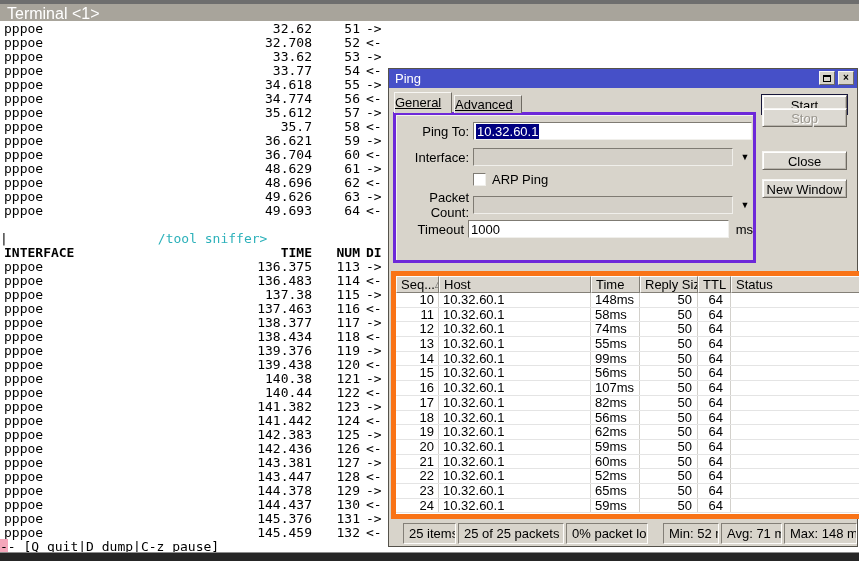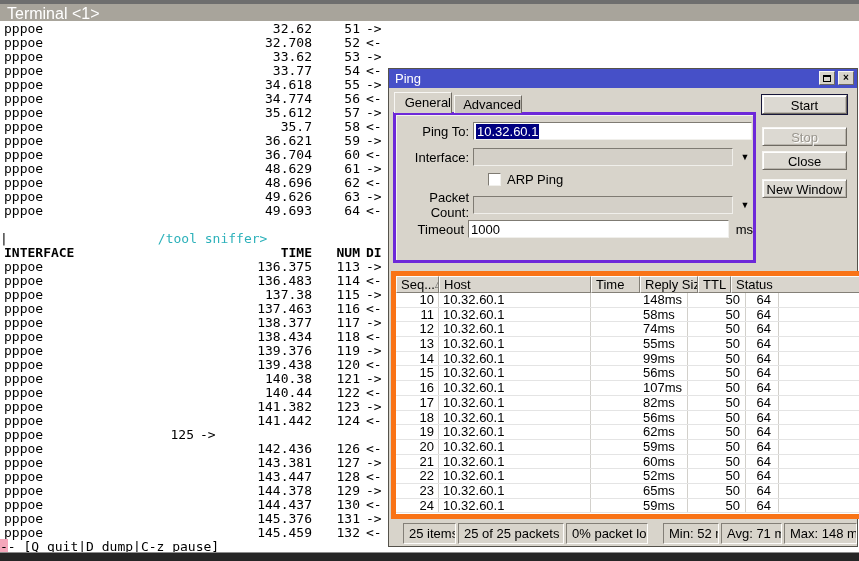--- a/index.html
+++ b/index.html
@@ -32,29 +32,29 @@
     background:#d8d4cb; border:1px solid #55524b; font-size:13px; color:#000; z-index:5; }
   .ping-titlebar { position:absolute; left:0; top:0; right:0; height:19px;
     background:#4650c8; color:#fff; padding:2px 0 0 6px; }
   .win-btns { position:absolute; right:3px; top:2px; display:flex; gap:3px; }
   .win-btn { width:16px; height:14px; background:#d8d4cb; border:1px solid;
     border-color:#f7f6f3 #6e6a62 #6e6a62 #f7f6f3; display:flex; align-items:center;
     justify-content:center; font-size:10px; font-weight:bold; color:#000; line-height:1; }
   .max-glyph { width:8px; height:7px; border:1px solid #000; border-top-width:2px; }
 
   .tab { position:absolute; border:1px solid; border-color:#f7f6f3 #6e6a62 #d8d4cb #f7f6f3;
-    border-bottom:none; text-align:right; padding-top:2px; }
+    border-bottom:none; text-align:left; padding-top:2px;text-decoration:underline; }
   .tab-active { left:5px; top:23px; width:58px; height:21px; background:#d8d4cb; z-index:3; }
   .tab-inactive { left:65px; top:26px; width:68px; height:18px; background:#cbc7bf; z-index:2; padding-top:1px; }
 
   .form-panel { position:absolute; left:4px; top:43px; width:363px; height:151px;
     border:3px solid #6d28d9; box-shadow:inset 1px 1px 0 #f4f3ef; padding-top:7px; }
   .form-row { display:flex; align-items:center; height:18px; }
   .form-row + .form-row { margin-top:8px; }
-  .row-arp { margin-top:6px !important; height:14px; padding-left:55px;margin-left:37px; }
+  .row-arp { margin-top:6px !important; height:14px; padding-left:77px; }
   .row-timeout { margin-top:6px !important; }
   .row-packet { margin-top:10px !important; }
   .f-label { width:73px; text-align:right; margin-right:4px; }
   .f-input { width:279px; height:18px; background:#fff; border:1px solid;
     border-color:#7f7b73 #f0efeb #f0efeb #7f7b73; padding:1px 2px 0 2px;
     font-size:13px; font-family:"Liberation Sans",sans-serif; }
   .sel-text { background:#000080; color:#fff; padding:0 1px; }
   .f-combo { width:260px; height:18px; background:#d4d0c8; border:1px solid;
     border-color:#7f7b73 #f0efeb #f0efeb #7f7b73; }
   .combo-arrow { width:16px; height:16px; margin-left:4px; display:flex;
@@ -62,40 +62,40 @@
   .checkbox { width:13px; height:13px; background:#fff; border:1px solid;
     border-color:#7f7b73 #f0efeb #f0efeb #7f7b73; margin-right:6px; }
   .unit { margin-left:7px; }
 
   .side-btn { position:absolute; left:373px; width:85px; height:19px;
     background:#dcd9d2; border:1px solid; border-color:#f7f6f3 #6e6a62 #6e6a62 #f7f6f3;
     box-shadow:inset 1px 1px 0 #fff, inset -1px -1px 0 #b9b5ad;
     text-align:center; padding-top:2px; font-size:13px; }
   .btn-default { box-shadow:0 0 0 1px #17173a, inset 1px 1px 0 #fff, inset -1px -1px 0 #b9b5ad; }
   .btn-disabled { color:#9a968e; text-shadow:1px 1px 0 #fff; }
-  .btn-start { top:26px; } .btn-stop { top:58px; } .btn-close { top:82px; } .btn-newwin { top:110px; }
+  .btn-start { top:26px; } .btn-stop { top:39px; } .btn-close { top:82px; } .btn-newwin { top:110px; }
 
   
   .ping-table { position:absolute; left:2px; top:202px; width:525px; height:248px;
     background:#fff; border:5px solid #f97316; display:flex; flex-direction:column; overflow:hidden; }
   .tbl-header { display:flex; height:17px; flex:none; }
   .th { background:#d9d5cd; border:1px solid; border-color:#fdfcfa #837f77 #837f77 #fdfcfa;
     padding:0 4px; font-size:13px; line-height:15px; white-space:nowrap; overflow:hidden; }
   .th-seq { width:43px; display:flex; justify-content:space-between; align-items:center; }
   .sort-icon { font-size:8px; color:#4a4a4a; }
   .th-host { width:152px; } .th-time { width:49px; } .th-reply { width:58px; }
   .th-ttl { width:33px; } .th-status { flex:1; }
   .th-btn { width:17px; display:flex; align-items:center; justify-content:center; font-size:8px; }
   .tbl-body { flex:1; display:flex; }
   .tbl-rows { flex:1; }
   .tr { display:flex; height:14.7px; border-bottom:1px solid #e4e4e4; font-size:13px; line-height:13.5px; }
   .td { border-right:1px solid #d2d0cb; overflow:hidden; white-space:nowrap; }
   .td-seq { width:43px; text-align:right; padding-right:4px; }
   .td-host { width:152px; padding-left:4px; }
-  .td-time { width:49px; padding-left:4px;margin-left:48px; }
+  .td-time { width:49px; padding-left:4px; }
   .td-reply { width:58px; text-align:right; padding-right:5px; }
   .td-ttl { width:33px; text-align:right; padding-right:7px; }
   .td-status { flex:1; border-right:none; }
   .vscroll { width:17px; flex:none; display:flex; flex-direction:column; border-left:1px solid #9c988f; }
   .scr-btn { height:16px; background:#d9d5cd; border:1px solid;
     border-color:#fdfcfa #837f77 #837f77 #fdfcfa; display:flex; align-items:center;
     justify-content:center; font-size:8px; flex:none; }
   .scr-thumb { height:62px; background:#b5b1a8; border:1px solid;
     border-color:#fdfcfa #837f77 #837f77 #fdfcfa; flex:none; }
   .scr-track { flex:1; background:#d3cfc7; }
@@ -305,20 +305,21 @@
 
         <div class="t-line">
           <span class="c-iface">pppoe</span>
           <span class="c-time">141.442</span>
           <span class="c-num">124</span>
           <span class="c-dir">&lt;-</span>
         </div>
 
         <div class="t-line">
           <span class="c-iface">pppoe</span>
+          <span class="c-time">142.383</span>
           <span class="c-num">125</span>
           <span class="c-dir">-&gt;</span>
         </div>
 
         <div class="t-line">
           <span class="c-iface">pppoe</span>
           <span class="c-time">142.436</span>
           <span class="c-num">126</span>
           <span class="c-dir">&lt;-</span>
         </div>

